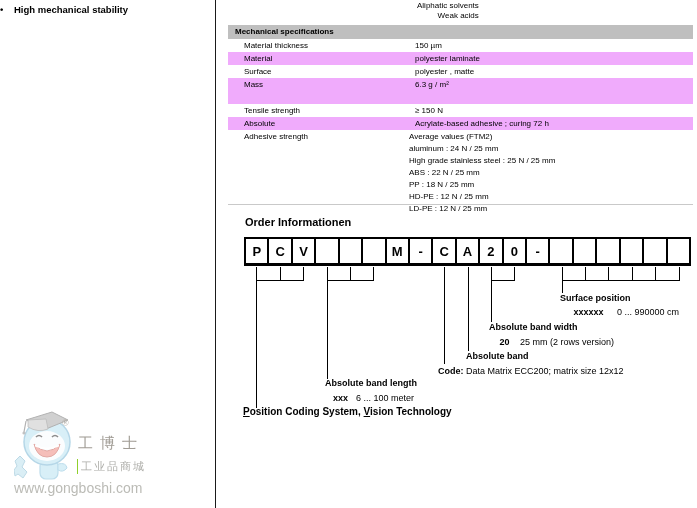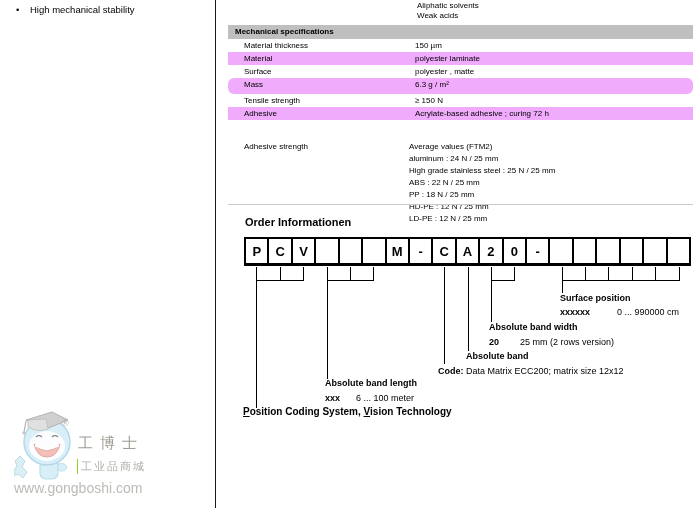--- a/index.html
+++ b/index.html
@@ -1,50 +1,50 @@
 <!DOCTYPE html>
 <html><head>
 <meta charset="utf-8">
 <style>
   html,body{margin:0;padding:0;background:#fff;}
   .page{position:relative;width:697px;height:508px;background:#fff;overflow:hidden;
         font-family:"Liberation Sans",sans-serif;color:#000;}
   
   .col-divider{position:absolute;left:215px;top:0;width:1px;height:508px;background:#1a1a1a;}
   
-  .bullet-item{position:absolute;left:16px;top:4px;font-size:9.5px;}
+  .bullet-item{position:absolute;left:0;top:4px;font-size:9.5px;font-weight:bold;}
   .bullet-item .dot{display:inline-block;width:14px;}
   
-  .chem-lines{position:absolute;left:417px;top:1px;font-size:8px;line-height:10px;}
+  .chem-lines{position:absolute;left:417px;top:1px;font-size:8px;line-height:10px;text-align:right;}
   
   .spec-table{position:absolute;left:228px;top:25px;width:465px;font-size:8px;}
   .t-header{height:14px;line-height:14px;background:#bfbfbf;font-weight:bold;padding-left:7px;box-sizing:border-box;}
   .t-row{position:relative;height:13px;line-height:13px;}
-  .t-row.tall{height:16px;line-height:14px;border-radius:6px;}
+  .t-row.tall{height:26px;line-height:14px;}
   .t-row.stripe{background:#f0abfc;}
   .t-row .lab{padding-left:16px;}
   .t-row .val{position:absolute;left:187px;top:0;white-space:nowrap;}
-  .t-row.multi{height:85px;margin-top:20px;}
+  .t-row.multi{height:85px;}
   .t-row.multi .lab{position:absolute;left:0;top:0;height:13px;line-height:13px;padding-left:16px;}
   .t-row.multi .vals{position:absolute;left:181px;top:1px;line-height:12px;white-space:nowrap;}
   .table-bottom-line{position:absolute;left:228px;top:204px;width:465px;height:1px;background:#c9c9c9;}
   
   .order-title{position:absolute;left:245px;top:216px;font-size:11px;font-weight:bold;}
   .order-grid{position:absolute;left:244px;top:237px;width:447px;height:29px;box-sizing:border-box;
               border:2px solid #000;border-bottom-width:3px;display:flex;}
   .order-cell{flex:1;border-right:2px solid #000;display:flex;align-items:center;justify-content:center;
               font-size:13px;font-weight:bold;}
   .order-cell:last-child{border-right:none;}
   
   .vl{position:absolute;width:1px;background:#000;}
   .hl{position:absolute;height:1px;background:#000;}
   
   .co-title{position:absolute;font-size:9px;font-weight:bold;white-space:nowrap;}
   .co-line{position:absolute;font-size:9px;white-space:nowrap;}
-  .co-code{font-weight:bold;display:inline-block;}
+  .co-code{font-weight:bold;display:inline-block;text-align:center;}
   .w57{min-width:57px;} .w31{min-width:31px;}
   .system-line{position:absolute;left:243px;top:406px;font-size:10px;font-weight:bold;white-space:nowrap;}
   .u{text-decoration:underline;}
   
   .wm{position:absolute;opacity:0.9;}
   .wm-reg{left:62px;top:418px;font-size:9px;color:#b0aca4;}
   .wm-brand{left:78px;top:434px;font-size:15px;letter-spacing:7px;color:#97928a;font-family:"Liberation Serif",serif;}
   .wm-sub{left:77px;top:459px;font-size:11px;letter-spacing:2px;color:#a5a5a0;border-left:1px solid #84cc16;padding-left:3px;}
   .wm-url{left:14px;top:480px;font-size:14px;color:#b4b4ae;}
 </style>
@@ -80,21 +80,21 @@
     </div>
     <div class="t-row stripe tall">
       <span class="lab">Mass</span>
       <span class="val">6.3 g / m²</span>
     </div>
     <div class="t-row">
       <span class="lab">Tensile strength</span>
       <span class="val">≥ 150 N</span>
     </div>
     <div class="t-row stripe">
-      <span class="lab">Adhesive</span>
+      <span class="lab">Absolute</span>
       <span class="val">Acrylate-based adhesive ; curing 72 h</span>
     </div>
     <div class="t-row multi">
       <span class="lab">Adhesive strength</span>
       <div class="vals">
         <div>Average values (FTM2)</div>
         <div>aluminum : 24 N / 25 mm</div>
         <div>High grade stainless steel  : 25 N / 25 mm</div>
         <div>ABS : 22 N / 25 mm</div>
         <div>PP : 18 N / 25 mm</div>

